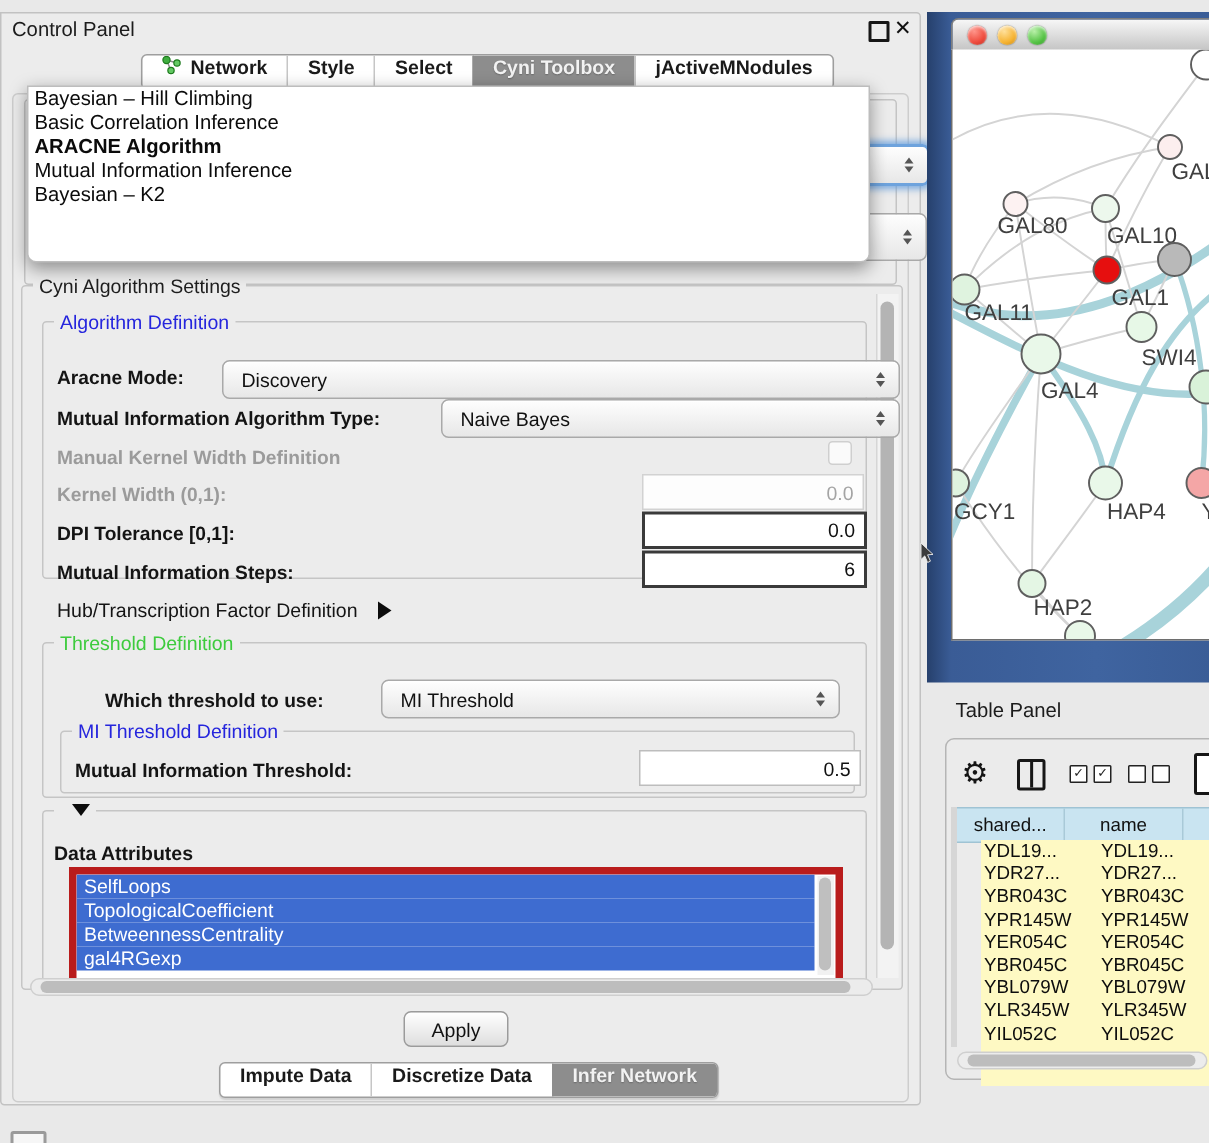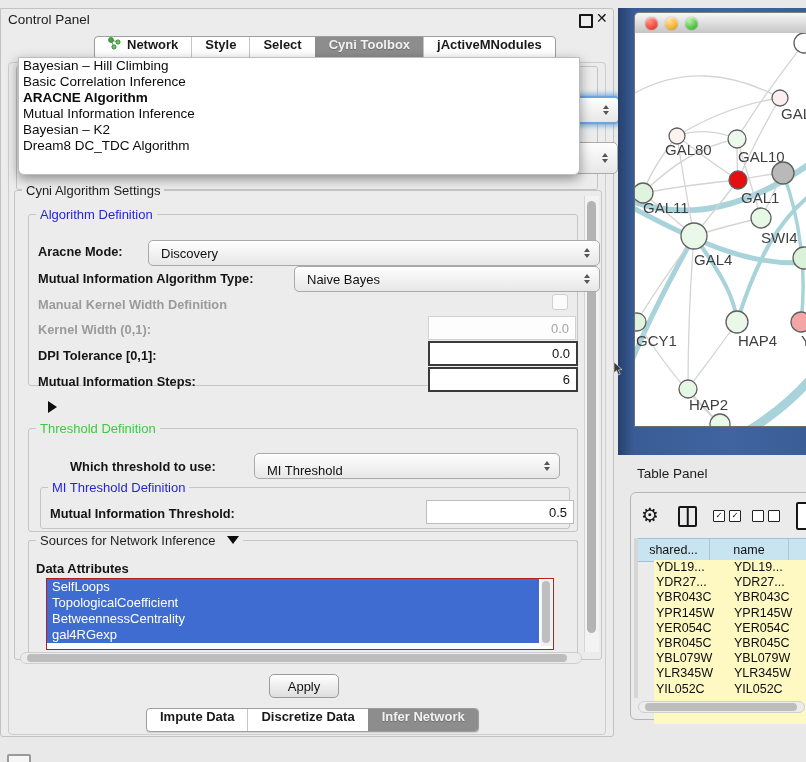--- a/index.html
+++ b/index.html
@@ -47,21 +47,21 @@
   .checkbox{position:absolute;width:14px;height:14px;border:1.5px solid #cfcfcf;border-radius:3px;background:#fafafa;}
   .tri-right{display:inline-block;width:0;height:0;border-top:6px solid transparent;border-bottom:6px solid transparent;border-left:9px solid #0c0c0c;}
   .tri-down{display:inline-block;width:0;height:0;border-left:6px solid transparent;border-right:6px solid transparent;border-top:8px solid #0c0c0c;}
   .plain13{font-size:13px;color:#141414;white-space:nowrap;}
   
   .vtrack{background:#f3f3f3;border-left:1px solid #d6d6d6;}
   .vthumb{position:absolute;left:2px;width:9px;background:#b4b4b4;border-radius:5px;}
   .htrack{background:#ececec;border:1px solid #cfcfcf;border-radius:6px;}
   .hthumb{position:absolute;top:1px;height:8px;background:#bdbdbd;border-radius:5px;}
   
-  .attr-list{left:46px;top:578px;width:506px;height:70px;background:#fff;border:1px solid #b91c1c;overflow:hidden;}
+  .attr-list{left:46px;top:578px;width:506px;height:70px;background:#fff;border:5px solid #b91c1c;overflow:hidden;}
   .attr-item{height:16px;line-height:16px;background:#3e6cd0;color:#fff;font-size:13px;padding-left:5px;width:487px;}
   .attr-vtrack{position:absolute;right:1px;top:1px;width:11px;height:66px;background:#f1f1f1;}
   .attr-vthumb{position:absolute;left:1px;top:1px;width:8px;height:62px;background:#bfbfbf;border-radius:4px;}
   
   .btn{display:flex;align-items:center;justify-content:center;background:linear-gradient(#ffffff,#dedede);border:1px solid #9b9b9b;border-radius:5px;font-size:13px;color:#111;}
   
   .desktop{left:618px;top:8px;width:188px;height:447px;background:linear-gradient(90deg,#26406c 0,#3a5c96 16px,#3f64a0 60%,#3a5d97 100%);overflow:hidden;}
   .net-titlebar{left:634px;top:12px;width:172px;height:21px;background:linear-gradient(#f7f7f7,#c3c3c3);border:1px solid #7f7f7f;border-right:none;border-radius:5px 0 0 0;}
   .light{position:absolute;top:4px;width:13px;height:13px;border-radius:50%;box-shadow:inset 0 1px 2px rgba(255,255,255,.8),0 0 1px rgba(0,0,0,.6);}
   .net-canvas{left:634px;top:33px;width:172px;height:393px;background:#fff;border-left:1px solid #6e6e6e;border-bottom:1px solid #6e6e6e;overflow:hidden;}
@@ -132,21 +132,20 @@
       <span class="t-dn"></span>
     </span>
   </div>
 
 <div class="abs popup">
   <div class="opt">Bayesian – Hill Climbing</div>
   <div class="opt">Basic Correlation Inference</div>
   <div class="opt bold">ARACNE Algorithm</div>
   <div class="opt">Mutual Information Inference</div>
   <div class="opt">Bayesian – K2</div>
-  <div class="opt">Dream8 DC_TDC Algorithm</div>
 </div>
 
 <div class="abs group" style="left:14px;top:190px;width:586px;height:468px;"></div>
 <div class="legend" style="left:22px;top:183px;">Cyni Algorithm Settings</div>
 
 <div class="abs vtrack" style="left:584px;top:196px;width:14px;height:456px;">
   <div class="vthumb" style="top:5px;height:432px;"></div>
 </div>
 
 <div class="abs group" style="left:28px;top:214px;width:548px;height:170px;"></div>
@@ -176,43 +175,43 @@
 <div class="lbl dis" style="left:38px;top:322px;">Kernel Width (0,1):</div>
 <div class="field dis" style="left:428px;top:316px;width:140px;height:22px;">0.0</div>
 
 <div class="lbl" style="left:38px;top:348px;">DPI Tolerance [0,1]:</div>
 <div class="field strong" style="left:428px;top:341px;width:140px;height:21px;">0.0</div>
 
 <div class="lbl" style="left:38px;top:374px;">Mutual Information Steps:</div>
 <div class="field strong" style="left:428px;top:367px;width:140px;height:21px;">6</div>
 
 <div class="abs plain13" style="left:38px;top:399px;">
+  <span>Hub/Transcription Factor Definition</span>
   <span class="tri-right" style="margin-left:10px;vertical-align:-2px;"></span>
 </div>
 
 <div class="abs group" style="left:28px;top:428px;width:548px;height:102px;"></div>
 <div class="legend green" style="left:36px;top:421px;">Threshold Definition</div>
 
 <div class="lbl" style="left:70px;top:459px;">Which threshold to use:</div>
-<div class="abs combo" style="left:238px;top:453px;width:292px;align-items:flex-end;">
+<div class="abs combo" style="left:238px;top:453px;width:292px;">
   <span>MI Threshold</span>
   <span class="arrs">
       <span class="t-up"></span>
       <span class="t-dn"></span>
     </span>
 </div>
 
 <div class="abs group" style="left:40px;top:487px;width:528px;height:40px;"></div>
 <div class="legend blue" style="left:48px;top:480px;">MI Threshold Definition</div>
 <div class="lbl" style="left:50px;top:506px;">Mutual Information Threshold:</div>
 <div class="field" style="left:426px;top:500px;width:140px;height:22px;">0.5</div>
 
 <div class="abs group" style="left:28px;top:540px;width:548px;height:117px;border-bottom:none;"></div>
 <div class="legend" style="left:36px;top:533px;">
-  <span>Sources for Network Inference</span>
   <span class="tri-down" style="margin-left:8px;vertical-align:1px;"></span>
 </div>
 <div class="lbl" style="left:36px;top:561px;font-size:13px;">Data Attributes</div>
 
 <div class="abs attr-list">
   <div class="attr-item">SelfLoops</div>
   <div class="attr-item">TopologicalCoefficient</div>
   <div class="attr-item">BetweennessCentrality</div>
   <div class="attr-item">gal4RGexp</div>
   <div class="attr-vtrack">

